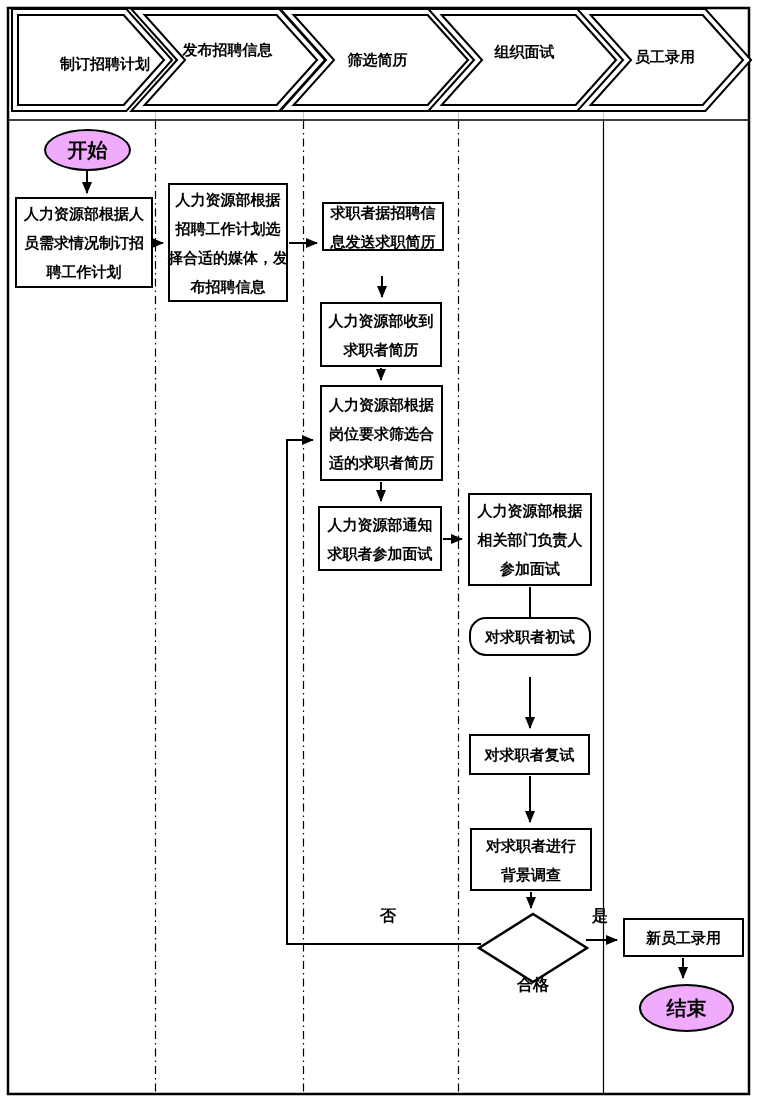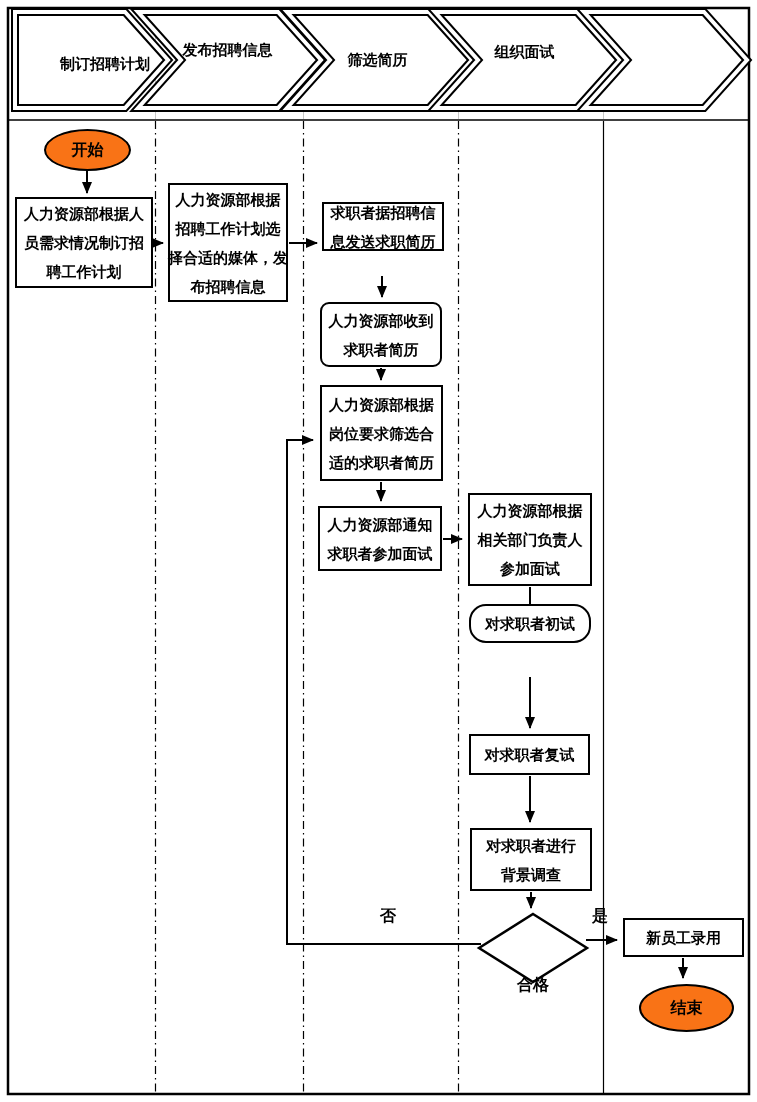--- a/index.html
+++ b/index.html
@@ -45,25 +45,25 @@
     color: #000;
     text-align: center;
     white-space: pre;
   }
 
   
   .oval {
     position: absolute;
     border: 2px solid #000;
     border-radius: 50%;
-    background: #f97316;
-    display: flex;
-    align-items: center;
-    justify-content: center;
-    font-size: 16px;
+    background: #f0abfc;
+    display: flex;
+    align-items: center;
+    justify-content: center;
+    font-size: 20px;
     font-weight: bold;
     color: #000;
   }
 
   
   .float-label {
     position: absolute;
     display: flex;
     align-items: center;
     justify-content: center;
@@ -143,58 +143,59 @@
       <polyline points="481,944 287,944 287,440 313,440" marker-end="url(#ah)"></polyline>
     </g>
 
     <polygon points="533,914 587,948 533,982 479,948" fill="#fff" stroke="#000" stroke-width="2.5"></polygon>
   </svg>
 
   <div class="chev-label" style="left:20px;  top:50px; width:135px; height:28px;padding-left:35px;">制订招聘计划</div>
   <div class="chev-label" style="left:155px; top:36px; width:145px; height:28px;">发布招聘信息</div>
   <div class="chev-label" style="left:305px; top:46px; width:145px; height:28px;">筛选简历</div>
   <div class="chev-label" style="left:452px; top:38px; width:145px; height:28px;">组织面试</div>
+  <div class="chev-label" style="left:600px; top:43px; width:130px; height:28px;">员工录用</div>
 
   <div class="oval" style="left:44px; top:129px; width:87px; height:42px;">开始</div>
   <div class="oval" style="left:639px; top:984px; width:95px; height:48px;">结束</div>
 
   <div class="box" style="left:15px;  top:197px; width:138px; height:91px;">
     <span>人力资源部根据人
 员需求情况制订招
 聘工作计划</span>
     </div>
   <div class="box" style="left:168px; top:183px; width:120px; height:119px;">
     <span>人力资源部根据
 招聘工作计划选
 择合适的媒体，发
 布招聘信息</span>
     </div>
   <div class="box" style="left:322px; top:202px; width:122px; height:49px;">
     <span>求职者据招聘信
 息发送求职简历</span>
     </div>
-  <div class="box" style="left:320px; top:302px; width:122px; height:65px;border-radius:9px;">
+  <div class="box" style="left:320px; top:302px; width:122px; height:65px;">
     <span>人力资源部收到
 求职者简历</span>
     </div>
   <div class="box" style="left:320px; top:385px; width:123px; height:96px;">
     <span>人力资源部根据
 岗位要求筛选合
 适的求职者简历</span>
     </div>
   <div class="box" style="left:318px; top:506px; width:124px; height:65px;">
     <span>人力资源部通知
 求职者参加面试</span>
     </div>
   <div class="box" style="left:468px; top:493px; width:124px; height:93px;">
     <span>人力资源部根据
 相关部门负责人
 参加面试</span>
     </div>
-  <div class="box" style="left:469px; top:604px; width:122px; height:39px;border-radius:17px;">
+  <div class="box" style="left:469px; top:617px; width:122px; height:39px;border-radius:17px;">
     <span>对求职者初试</span>
     </div>
   <div class="box" style="left:469px; top:734px; width:121px; height:41px;">
     <span>对求职者复试</span>
     </div>
   <div class="box" style="left:470px; top:828px; width:122px; height:63px;">
     <span>对求职者进行
 背景调查</span>
     </div>
   <div class="box" style="left:623px; top:918px; width:121px; height:39px;">

